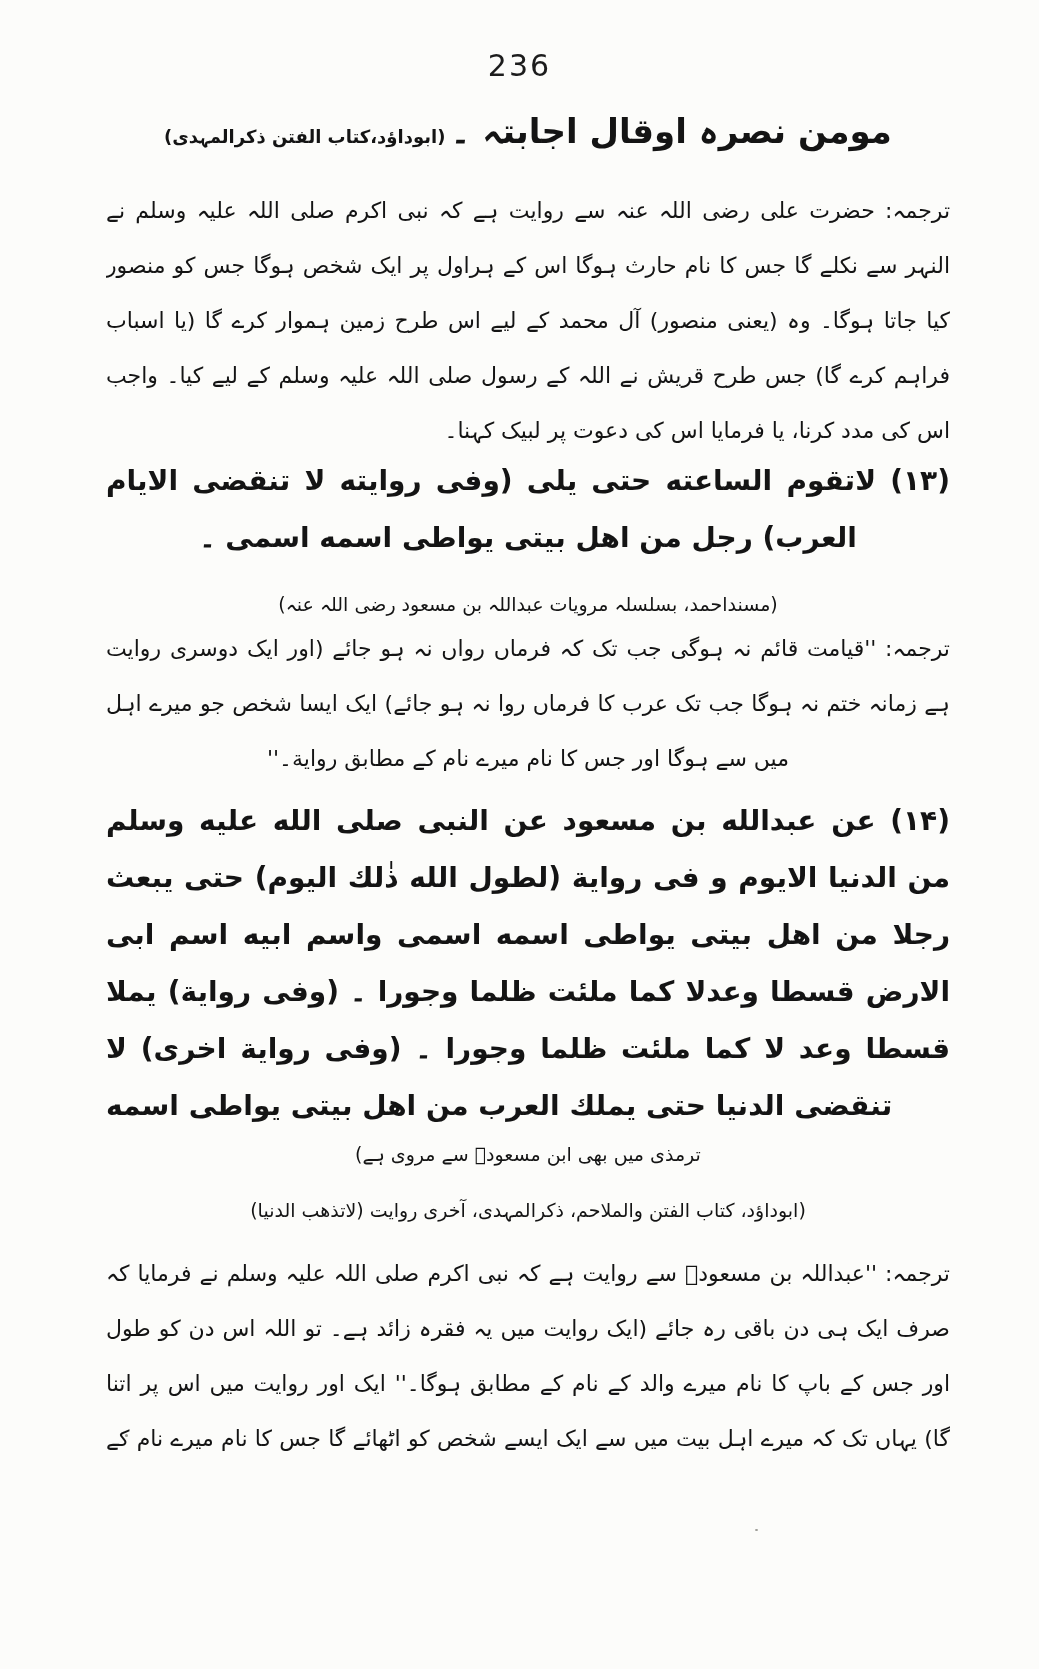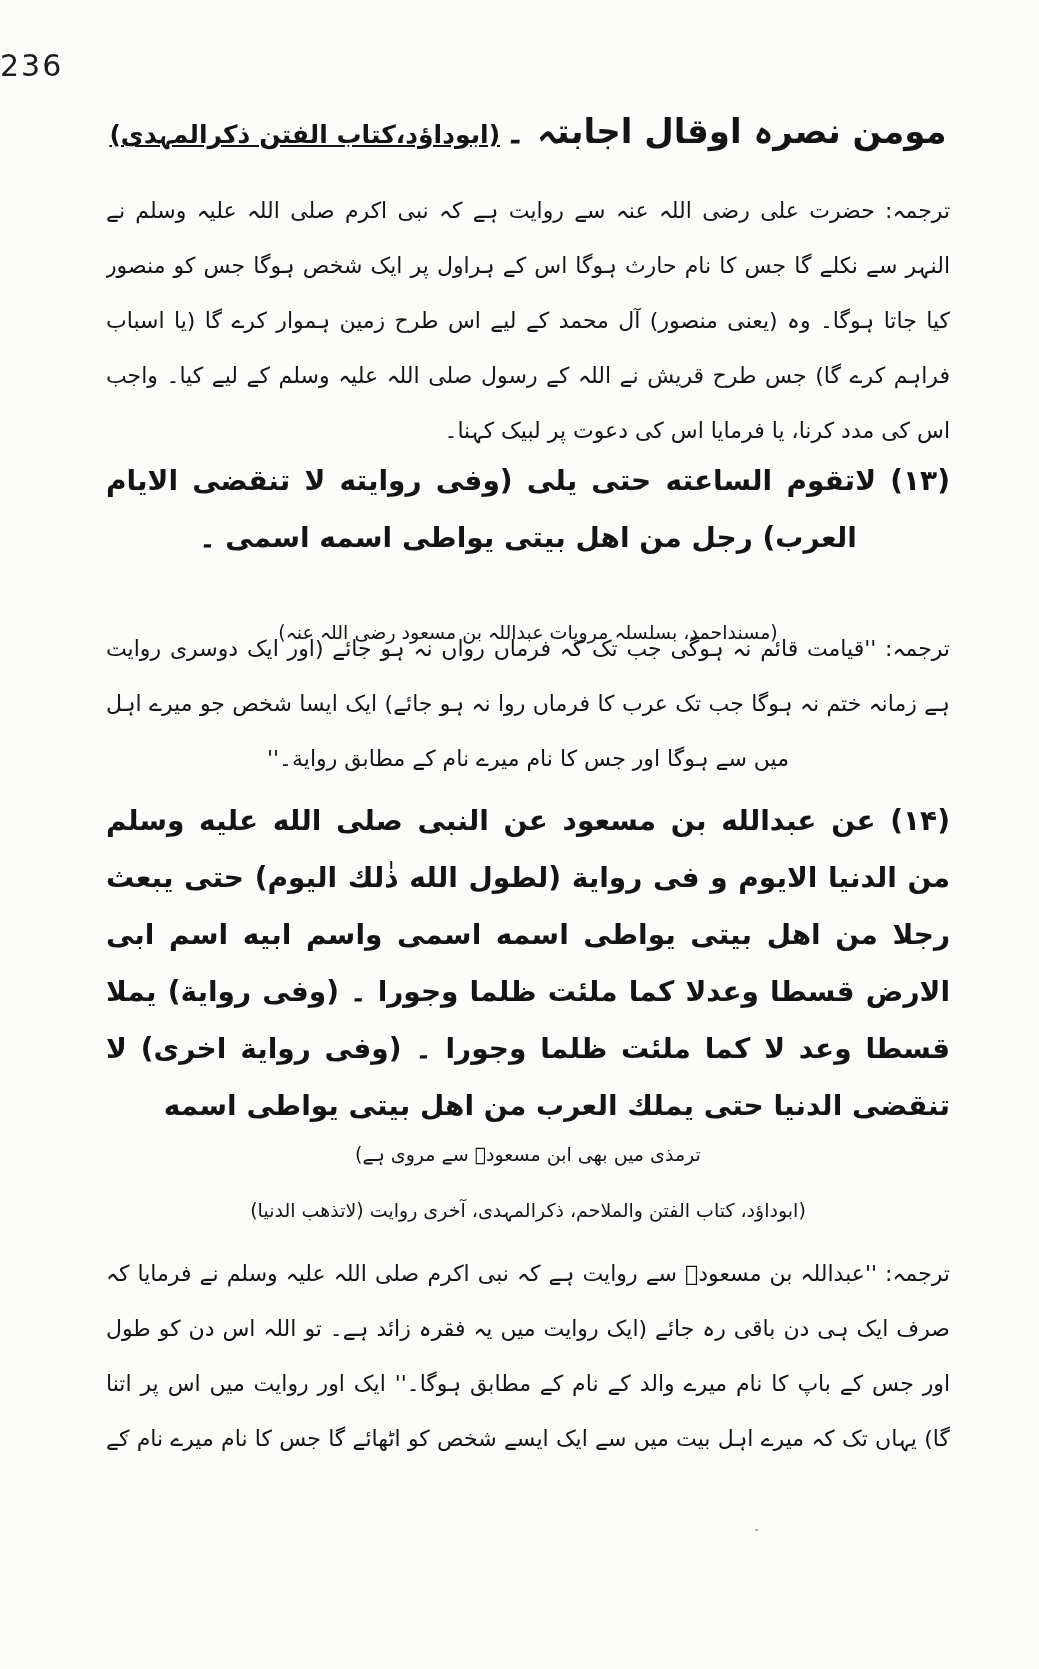--- a/index.html
+++ b/index.html
@@ -7,29 +7,29 @@
     position:relative;width:1039px;height:1669px;margin:0 auto;
     background:#fcfcfa;overflow:hidden;color:#141414;
     font-family:"DejaVu Sans",sans-serif;
   }
   .blk{position:absolute;right:89px;width:844px;direction:rtl;}
   .line{overflow:hidden;}
   .urdu  .line{font-size:22px;line-height:55px;height:55px;}
   .arabic .line{font-size:28px;line-height:57px;height:57px;font-weight:bold;}
   .cite  .line{font-size:19px;line-height:56px;height:56px;}
   .j{text-align:justify;text-align-last:justify;}
-  .c{text-align:right;text-align-last:center;}
+  .c{text-align:left;text-align-last:center;}
   .r{text-align-last:right;}
   .pagenum{
-    position:absolute;top:48px;left:0;width:100%;
+    position:absolute;top:48px;left:0;width:100%;text-align:center;
     font-size:30px;letter-spacing:2px;color:#1c1c1c;direction:ltr;
   }
   .opening{top:100px;text-align:center;line-height:62px;}
   .opening .big{font-size:34px;font-weight:bold;}
-  .opening .small{font-size:25px;font-weight:bold;text-decoration:underline;}
+  .opening .small{font-size:18px;font-weight:bold;}
   .speck{position:absolute;background:#9a9a94;border-radius:50%;}
 </style>
 </head>
 <body>
 
 <div class="page">
 
   <div class="pagenum">236</div>
 
   <div class="blk opening">
@@ -43,21 +43,21 @@
     <div class="line j">کیا جاتا ہوگا۔ وہ (یعنی منصور) آل محمد کے لیے اس طرح زمین ہموار کرے گا (یا اسباب اقتدار</div>
     <div class="line j">فراہم کرے گا) جس طرح قریش نے اللہ کے رسول صلی اللہ علیہ وسلم کے لیے کیا۔ واجب ہے ہر مومن پر</div>
     <div class="line r">اس کی مدد کرنا، یا فرمایا اس کی دعوت پر لبیک کہنا۔</div>
   </div>
 
   <div class="blk arabic" style="top:452px;">
     <div class="line j">(۱۳) لاتقوم الساعته حتی یلی (وفی روایته لا تنقضی الایام حتی یملك</div>
     <div class="line c">العرب) رجل من اهل بیتی یواطی اسمه اسمی ۔</div>
   </div>
 
-  <div class="blk cite" style="top:604px;">
+  <div class="blk cite" style="top:576px;">
     <div class="line c">(مسنداحمد، بسلسلہ مرویات عبداللہ بن مسعود رضی اللہ عنہ)</div>
   </div>
 
   <div class="blk urdu" style="top:621px;">
     <div class="line j">ترجمہ: ''قیامت قائم نہ ہوگی جب تک کہ فرماں رواں نہ ہو جائے (اور ایک دوسری روایت میں</div>
     <div class="line j">ہے زمانہ ختم نہ ہوگا جب تک عرب کا فرماں روا نہ ہو جائے) ایک ایسا شخص جو میرے اہل بیت</div>
     <div class="line c">میں سے ہوگا اور جس کا نام میرے نام کے مطابق روایة۔''</div>
   </div>
 
   <div class="blk arabic" style="top:792px;">

